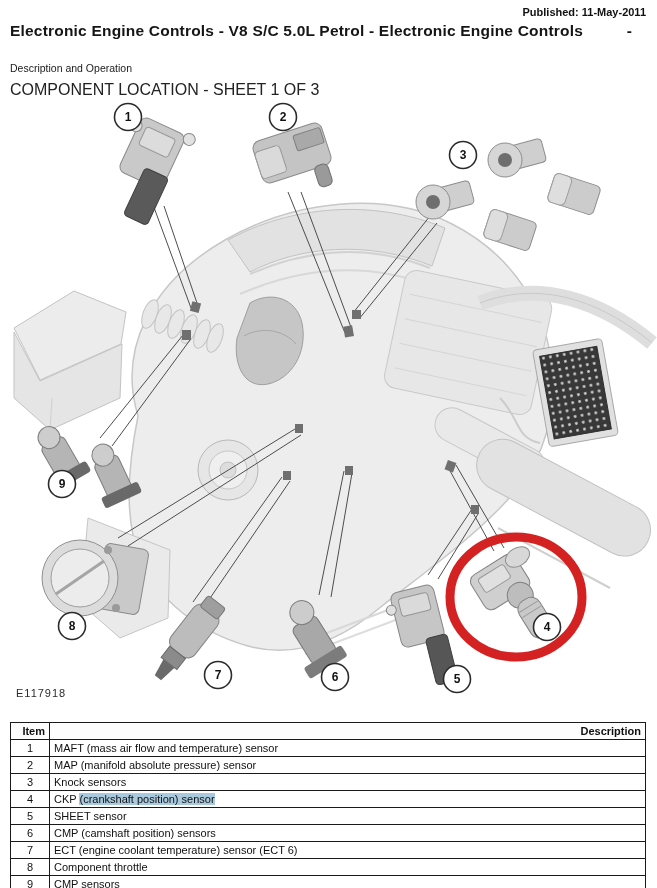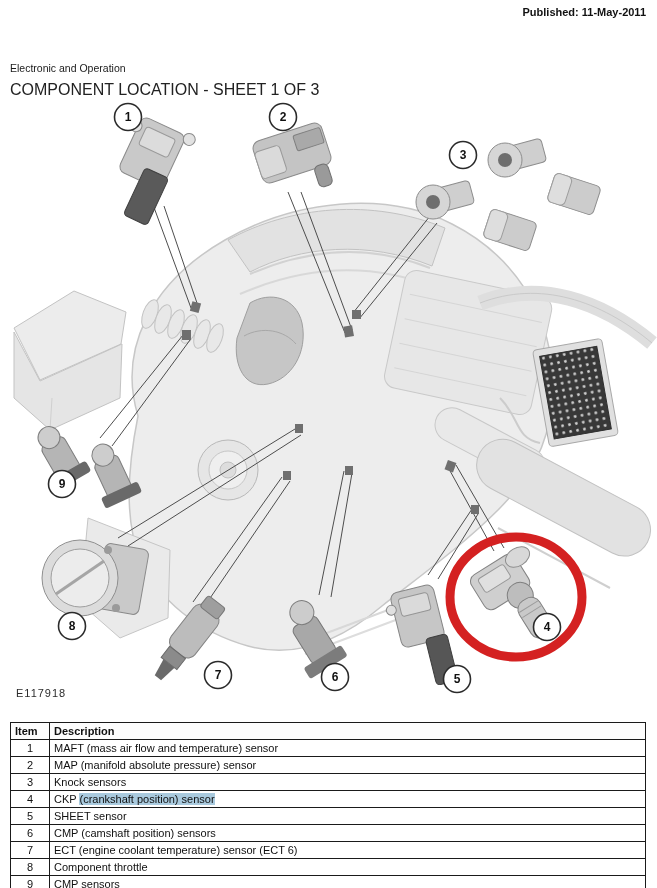--- a/index.html
+++ b/index.html
@@ -34,37 +34,41 @@
   }
   table.components{
     position:absolute;left:10px;top:722px;width:636px;
     border-collapse:collapse;font-size:11px;color:#101010;
     table-layout:fixed;
   }
   table.components th,table.components td{
     border:1px solid #1a1a1a;padding:1px 4px;height:14px;
     overflow:hidden;white-space:nowrap;
   }
-  table.components th{text-align:left;font-weight:bold;background:#fdfdfd;}
+  table.components th{text-align:right;font-weight:bold;background:#fdfdfd;}
   th.col-item,td.cell-item{width:30px;text-align:center;}
   .hl{background:#a9cade;margin-top:41px;}
   svg text.callout-num{
     font-family:"Liberation Sans","DejaVu Sans",sans-serif;
     font-size:12px;font-weight:bold;fill:#111;
   }
 </style>
 </head>
 <body>
 
 <div class="published">Published: 11-May-2011</div>
 
 <h1 class="title" style="margin:0;">
+  <span class="title-line1">
+    <span>Electronic Engine Controls - V8 S/C 5.0L Petrol - Electronic Engine Controls</span>
+    <span class="title-dash">-</span>
+  </span>
 </h1>
 
-<div class="subtitle">Electronic and Operation</div>
+<div class="subtitle">Description and Operation</div>
 <div class="section-heading">COMPONENT LOCATION - SHEET 1 OF 3</div>
 
 <svg class="diagram" viewBox="0 0 657 612" width="657" height="612">
   <defs>
     <pattern id="ecmdots" width="7" height="7" patternUnits="userSpaceOnUse">
       <rect width="7" height="7" fill="#383838"></rect>
       <circle cx="3.5" cy="3.5" r="1.4" fill="#cfcfcf"></circle>
     </pattern>
   </defs>
 

